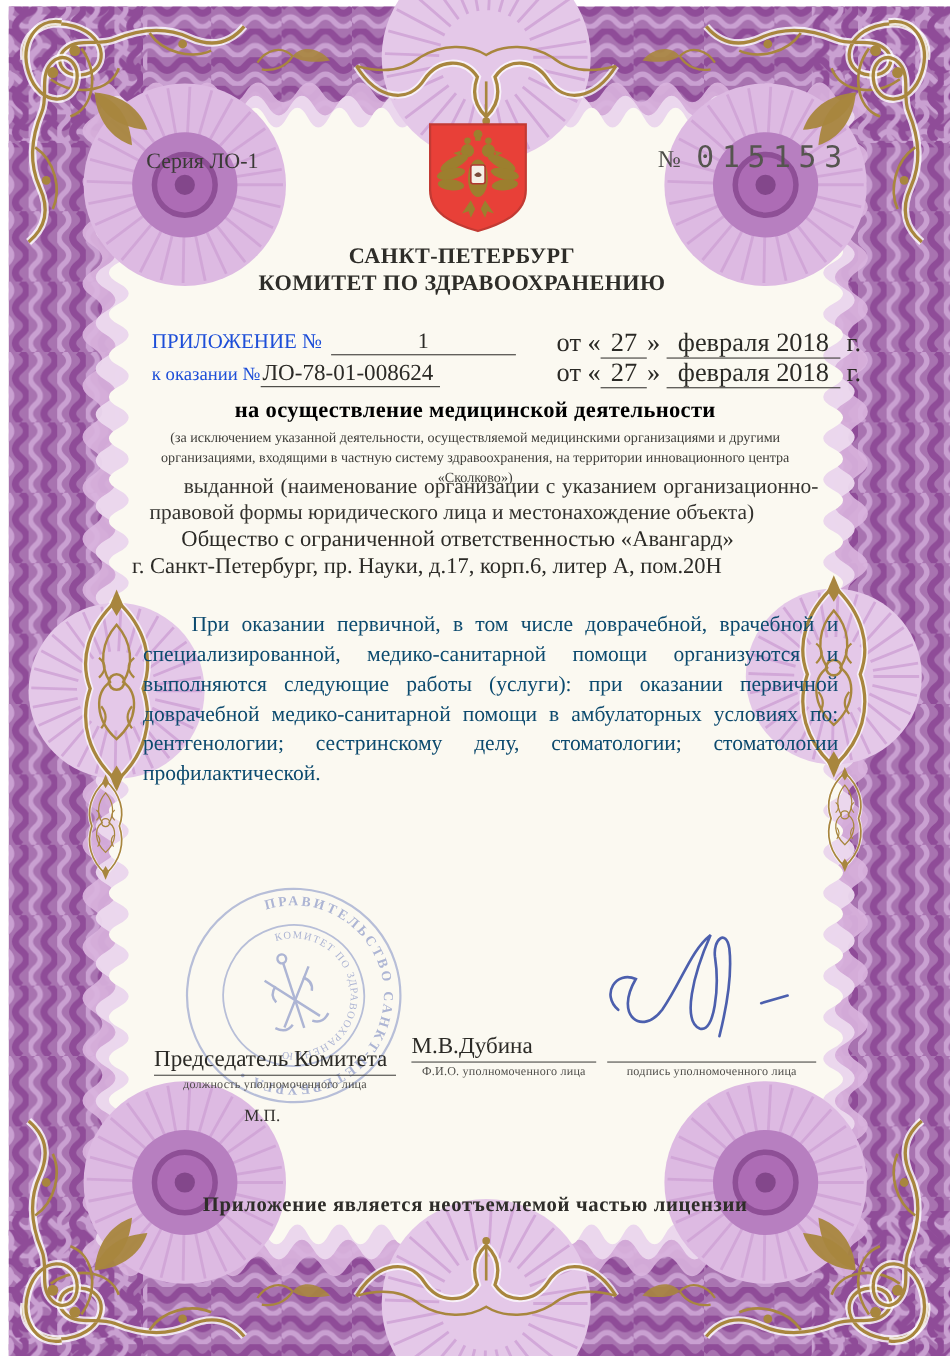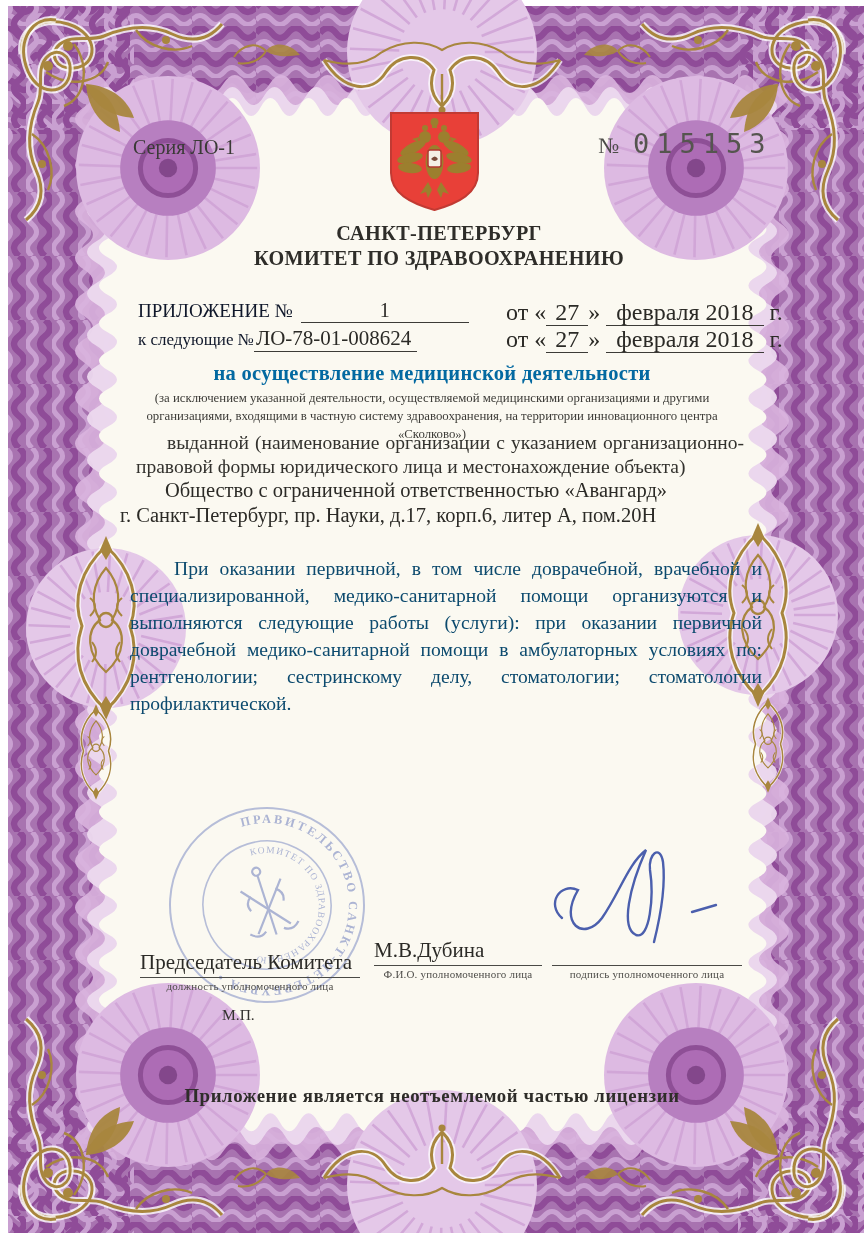--- a/index.html
+++ b/index.html
@@ -7,36 +7,36 @@
         background:#ffffff;font-family:"Liberation Serif",serif;color:#2b2a26;}
   #bg{position:absolute;left:0;top:0;z-index:0;}
   .layer{position:absolute;z-index:3;}
   
   .series{left:133px;top:136px;font-size:20px;color:#3a3a36;}
   .docnum{left:598px;top:128px;display:flex;align-items:baseline;gap:14px;}
   .docnum .nsign{font-size:22px;color:#4c4c48;}
   .docnum .digits{font-family:"DejaVu Sans Mono",monospace;font-size:27px;letter-spacing:7px;color:#55554f;}
   .crest{left:386px;top:110px;}
   
-  .hdr{left:127px;top:221px;width:624px;text-align:center;font-weight:bold;
+  .hdr{left:108px;top:221px;width:624px;text-align:center;font-weight:bold;
        font-size:20.2px;letter-spacing:.4px;line-height:25px;color:#2e2d29;}
   
   .apxrow{left:138px;top:299px;width:620px;height:27px;font-size:19px;white-space:nowrap;}
   .licrow{top:326px;}
-  .apxrow .lbl{font-size:19px;color:#0f172a;}
+  .apxrow .lbl{font-size:19px;color:#1d4ed8;}
   .licrow .lbl{font-size:17px;}
   .blank1{display:inline-block;width:168px;margin-left:8px;text-align:center;
           border-bottom:1.4px solid #3c3b37;font-size:20px;}
   .licval{display:inline-block;border-bottom:1.4px solid #3c3b37;font-size:21px;padding:0 6px 0 2px;}
   .datepart{position:absolute;left:368px;top:0;white-space:nowrap;font-size:24px;}
   .datepart .u{border-bottom:1.4px solid #3c3b37;padding:0 9px;}
   .datepart .um{border-bottom:1.4px solid #3c3b37;padding:0 10px;}
   
   .acttitle{left:120px;top:362px;width:624px;text-align:center;font-weight:bold;
-            font-size:20.5px;letter-spacing:.3px;color:#0369a1;}
+            font-size:20.5px;letter-spacing:.3px;color:#000000;}
   .actnote{left:134px;top:389px;width:596px;text-align:center;font-size:12.8px;
            line-height:1.42;color:#3c3b37;}
   .issued{left:136px;top:431px;width:608px;font-size:19.5px;line-height:1.22;color:#33322e;}
   .issued .l1{text-align:justify;text-align-last:justify;margin-left:31px;}
   .orgname{left:104px;top:479px;width:624px;text-align:center;font-size:20.5px;color:#2b2a26;}
   .orgaddr{left:120px;top:504px;width:624px;font-size:20.5px;color:#2b2a26;}
   
   .bodytext{left:130px;top:556px;width:632px;font-size:19.6px;line-height:1.375;
             text-align:justify;color:#0c4a6e;}
   .bodytext p{margin:0;text-indent:44px;}
@@ -455,21 +455,21 @@
   </div>
 
   <div class="layer apxrow">
     <span class="lbl">ПРИЛОЖЕНИЕ №</span><span class="blank1">1</span>
     <span class="datepart">
       <span>от «</span><span class="u">27</span><span>»</span> <span class="um">февраля  2018</span> <span>г.</span>
     </span>
   </div>
 
   <div class="layer apxrow licrow">
-    <span class="lbl">к следующие №</span><span class="licval">ЛО-78-01-008624</span>
+    <span class="lbl">к оказании №</span><span class="licval">ЛО-78-01-008624</span>
     <span class="datepart">
       <span>от «</span><span class="u">27</span><span>»</span> <span class="um">февраля  2018</span> <span>г.</span>
     </span>
   </div>
 
   <div class="layer acttitle">на осуществление медицинской деятельности</div>
   <div class="layer actnote">(за исключением указанной деятельности, осуществляемой медицинскими организациями и другими организациями, входящими в частную систему здравоохранения, на территории инновационного центра «Сколково»)</div>
 
   <div class="layer issued">
     <div class="l1">выданной (наименование организации с указанием организационно-</div>

